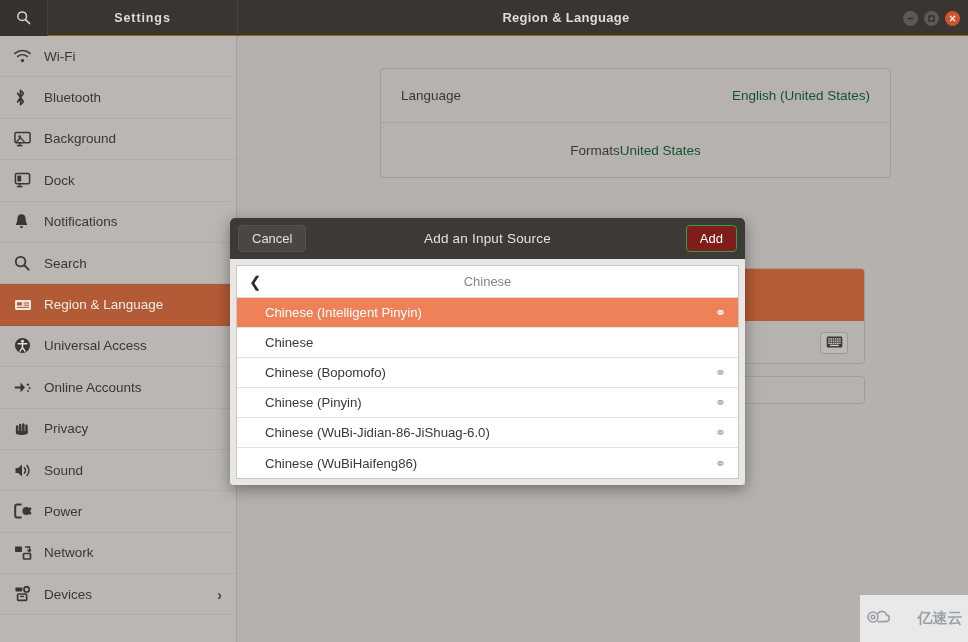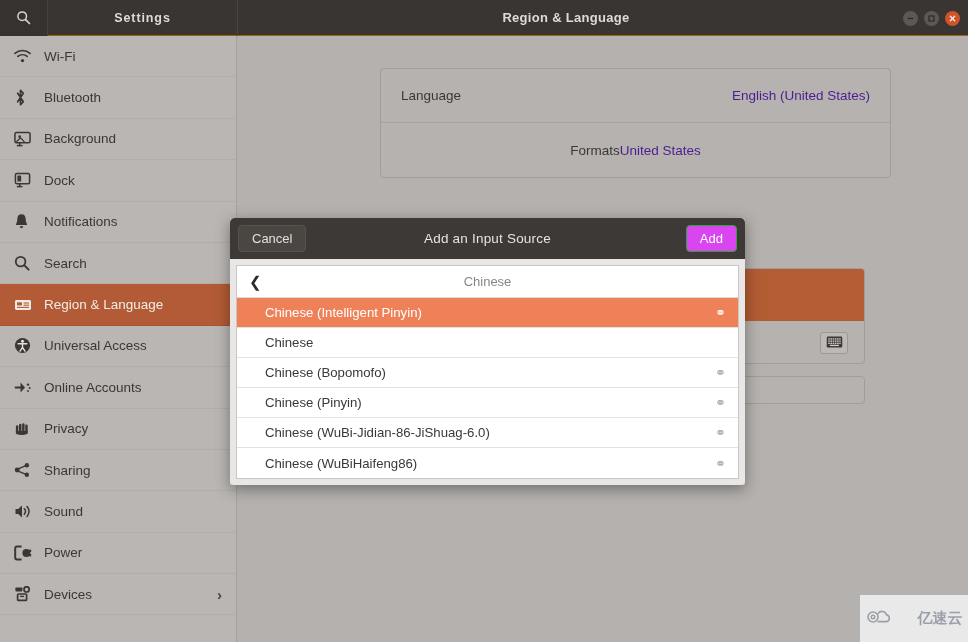--- a/index.html
+++ b/index.html
@@ -101,21 +101,21 @@
   }
   #panel-lang { left: 117px; top: 32px; width: 511px; margin-left: 26px; }
   .panel-row {
     height: 54px; display: flex; align-items: center;
     justify-content: space-between;
     padding: 0 20px;
     font-size: 13.5px; color: #3b3836;
     border-bottom: 1px solid #a6a3a0;
   }
   .panel-row:last-child { border-bottom: none; justify-content: center; }
-  .panel-row .pr-value { color: #4c1d95; }
+  .panel-row .pr-value { color: #14532d; }
 
   .section-title {
     position: absolute;
     left: 117px; top: 207px;
     font-size: 14px; font-weight: bold; color: #3b3836;
   }
 
   #panel-sources {
     left: 117px; top: 232px; width: 511px; height: 96px;
     overflow: hidden;
@@ -166,21 +166,21 @@
     display: flex; align-items: center; justify-content: center;
     border-radius: 4px; font-size: 13px;
   }
   .dlg-btn.cancel {
     background: #4a4743;
     border: 1px solid #575450;
     color: #e2dfdc;
   }
   .dlg-btn.add {
     margin-left: auto;
-    background: #d946ef;
+    background: #7f1d1d;
     border: 1px solid #34a040;
     color: #ffffff;
   }
   .dlg-body {
     background: #e9e7e5;
     padding: 6px;
     border-bottom-left-radius: 4px; border-bottom-right-radius: 4px;
   }
   .dlg-list {
     background: #ffffff;
@@ -381,32 +381,20 @@
           <rect x="2" y="4" width="2.6" height="8" rx="1.3" fill="#3a3735"></rect>
           <rect x="5.3" y="2.5" width="2.6" height="9.5" rx="1.3" fill="#3a3735"></rect>
           <rect x="8.6" y="2" width="2.6" height="10" rx="1.3" fill="#3a3735"></rect>
           <rect x="11.9" y="3.2" width="2.6" height="8.8" rx="1.3" fill="#3a3735"></rect>
           <path d="M2 10 L14.5 10 L14.5 13 Q8 15.6 2 13 Z" fill="#3a3735"></path>
         </svg>
       </span>
       <span class="si-label">Privacy</span>
     </div>
 
-    <div class="side-item">
-      <span class="si-icon">
-        <svg width="17" height="16" viewBox="0 0 18 16">
-          <circle cx="13.6" cy="3" r="2.3" fill="#3a3735"></circle>
-          <circle cx="13.6" cy="13" r="2.3" fill="#3a3735"></circle>
-          <circle cx="3.4" cy="8" r="2.6" fill="#3a3735"></circle>
-          <line x1="5" y1="6.6" x2="12" y2="3.6" stroke="#3a3735" stroke-width="1.5"></line>
-          <line x1="5" y1="9.4" x2="12" y2="12.4" stroke="#3a3735" stroke-width="1.5"></line>
-        </svg>
-      </span>
-      <span class="si-label">Sharing</span>
-    </div>
 
     <div class="side-item">
       <span class="si-icon">
         <svg width="18" height="15" viewBox="0 0 18 15">
           <path d="M1.5 5 L4.2 5 L8 1.6 L8 13.4 L4.2 10 L1.5 10 Z" fill="#3a3735"></path>
           <path d="M10.3 4.8 A4 4 0 0 1 10.3 10.2" fill="none" stroke="#3a3735" stroke-width="1.5" stroke-linecap="round"></path>
           <path d="M13 2.6 A7 7 0 0 1 13 12.4" fill="none" stroke="#3a3735" stroke-width="1.5" stroke-linecap="round"></path>
         </svg>
       </span>
       <span class="si-label">Sound</span>
@@ -417,20 +405,31 @@
         <svg width="18" height="16" viewBox="0 0 18 16">
           <path d="M7.6 1.5 L3 1.5 Q1.2 1.5 1.2 3.4 L1.2 12.6 Q1.2 14.5 3 14.5 L7.6 14.5" fill="none" stroke="#3a3735" stroke-width="2"></path>
           <circle cx="12.4" cy="8" r="4" fill="#3a3735"></circle>
           <rect x="15.2" y="4.6" width="2" height="2.4" fill="#3a3735"></rect>
           <rect x="15.2" y="9" width="2" height="2.4" fill="#3a3735"></rect>
         </svg>
       </span>
       <span class="si-label">Power</span>
     </div>
 
+    <div class="side-item">
+      <span class="si-icon">
+        <svg width="18" height="16" viewBox="0 0 18 16">
+          <rect x="1" y="1.5" width="7" height="5.5" rx="0.8" fill="#3a3735"></rect>
+          <rect x="9.5" y="8.5" width="7" height="5.5" rx="0.8" fill="none" stroke="#3a3735" stroke-width="1.7"></rect>
+          <path d="M11 2 L15.5 2 L15.5 6.6" fill="none" stroke="#3a3735" stroke-width="1.5"></path>
+          <path d="M13.2 4.6 L15.5 6.8 L17 4.6" fill="none" stroke="#3a3735" stroke-width="1.2"></path>
+        </svg>
+      </span>
+      <span class="si-label">Network</span>
+    </div>
 
     <div class="side-item">
       <span class="si-icon">
         <svg width="18" height="16" viewBox="0 0 18 16">
           <rect x="1.4" y="1.4" width="7" height="4" rx="0.8" fill="#3a3735"></rect>
           <circle cx="12.6" cy="3.4" r="2.6" fill="none" stroke="#3a3735" stroke-width="1.7"></circle>
           <rect x="3.6" y="8" width="9" height="6.4" rx="1" fill="none" stroke="#3a3735" stroke-width="1.7"></rect>
           <line x1="6" y1="10.4" x2="10" y2="10.4" stroke="#3a3735" stroke-width="1.3"></line>
         </svg>
       </span>

